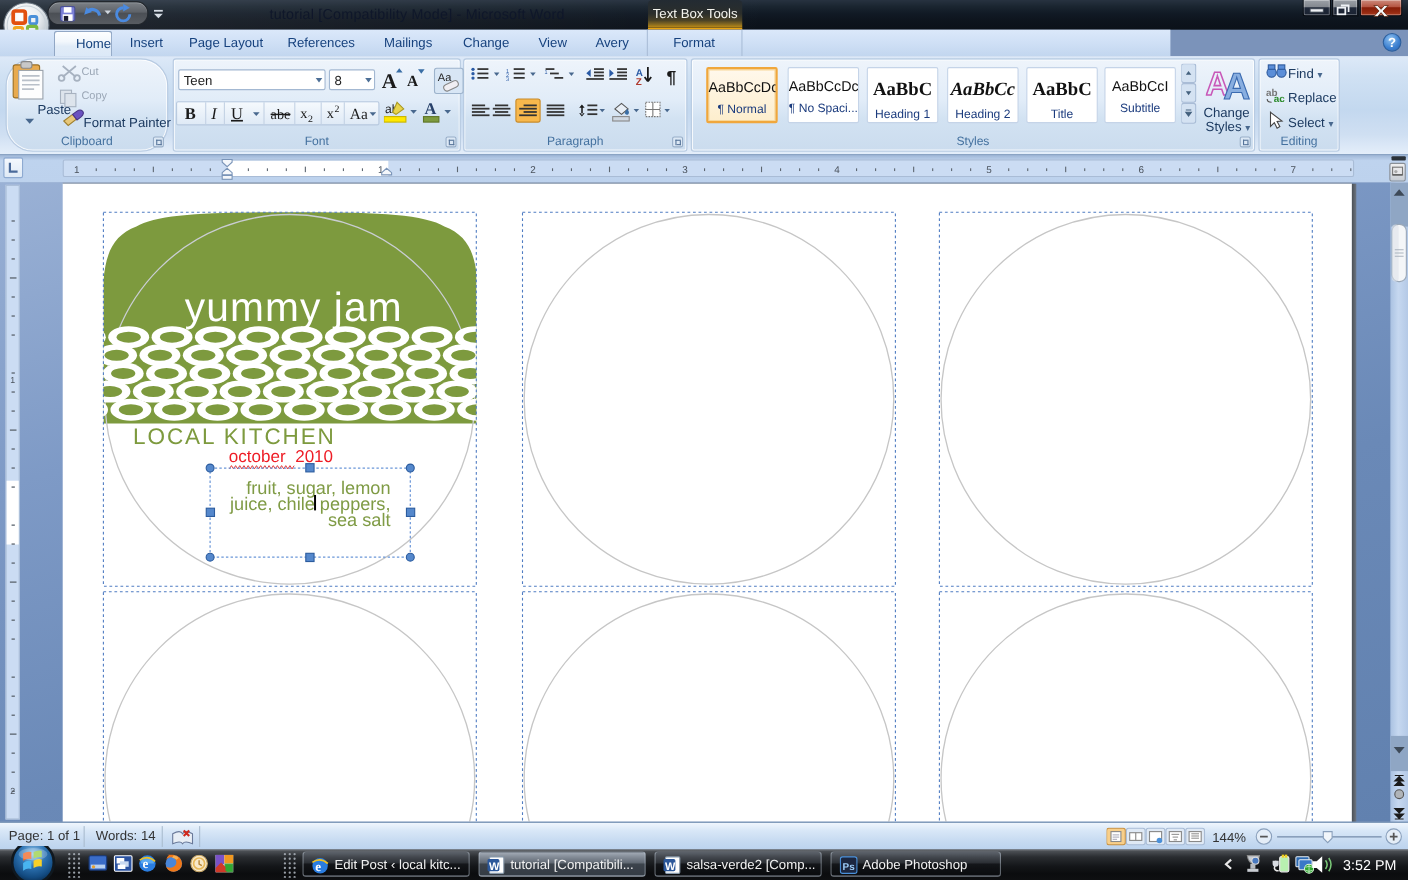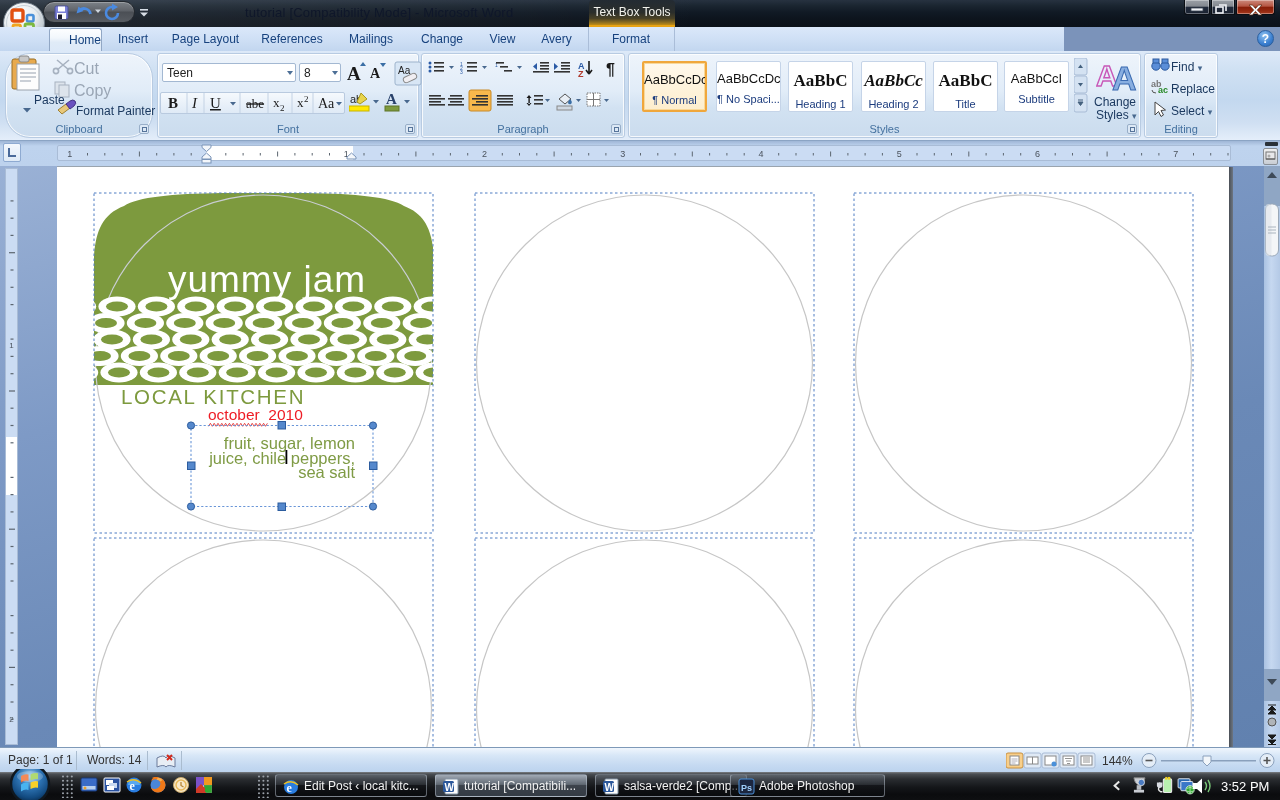--- a/index.html
+++ b/index.html
@@ -40,21 +40,21 @@
  border-bottom:1px solid #8ba4c4;}
 .rgroup{position:absolute;top:53px;height:85px;border:1px solid #b8cbe2;border-radius:3px;
  background:linear-gradient(180deg,#eef4fb 0%,#e1ecf8 45%,#d2e2f2 65%,#cbdcee 100%);
  box-shadow:inset 0 0 0 1px rgba(255,255,255,0.8);}
 .rlabel{position:absolute;bottom:2px;left:0;right:0;text-align:center;font-size:11px;color:#44719f;}
 .launcher{position:absolute;bottom:3px;right:3px;width:10px;height:10px;border:1px solid #98aec8;border-radius:2px;
  background:#dce8f5;}
 .launcher:before{content:"";position:absolute;left:2px;top:2px;width:4px;height:4px;border-left:1px solid #56749a;border-top:1px solid #56749a;}
 .launcher:after{content:"";position:absolute;right:1px;bottom:1px;width:3px;height:3px;border-right:1px solid #56749a;border-bottom:1px solid #56749a;}
 .btxt{position:absolute;font-size:12px;color:#1c3a60;}
-.gtxt{position:absolute;font-size:16px;color:#9aa6b5;}
+.gtxt{position:absolute;font-size:10px;color:#9aa6b5;}
 .combo{position:absolute;height:19px;border:1px solid #a3b8d2;border-radius:2px;background:#fff;font-size:12px;color:#222;padding:2px 0 0 4px;}
 .combo .ca{position:absolute;right:2px;top:7px;width:0;height:0;border:3px solid transparent;border-top:4px solid #4d6f96;}
 
 .stcell{position:absolute;top:61px;width:65px;height:51px;background:#fff;border:1px solid #c5d4e8;border-radius:2px;text-align:center;}
 .stcell .prev{font-size:13px;color:#111;margin-top:9px;white-space:nowrap;overflow:hidden;}
 .stcell .lab{font-size:11px;color:#1c3c7e;margin-top:7px;white-space:nowrap;overflow:hidden;}
 
 #hdrband{left:0;top:141px;width:1280px;height:25px;background:linear-gradient(180deg,#9fb6d6 0%,#bed3ee 20%,#bdd2ed 100%);}
 #lbox{left:3px;top:143px;width:18px;height:19px;background:linear-gradient(180deg,#f4f8fd,#dfeaf6);border:1px solid #8eaad1;border-radius:2px;}
 #hrulerwhite{left:148px;top:0px;width:147px;height:14px;background:#fff;}
@@ -946,21 +946,21 @@
       <span class="tlabel">tutorial [Compatibili...</span>
     </div>
 <div class="tbtn" style="left:595px;width:152px;">
       <span class="ticon"><svg width="17" height="17">
           <rect x="2" y="1" width="13" height="15" rx="1" fill="#fdfdfd" stroke="#8899aa"></rect>
           <rect x="0" y="3" width="11" height="11" rx="1.5" fill="#2b579a"></rect>
           <text x="1.5" y="12.5" font-size="10" font-weight="bold" fill="#fff" style="font-family:'Liberation Sans'">W</text>
         </svg></span>
       <span class="tlabel">salsa-verde2 [Comp...</span>
     </div>
-<div class="tbtn" style="left:730px;width:155px;">
+<div class="tbtn" style="left:755px;width:155px;">
       <span class="ticon"><svg width="17" height="17">
           <rect x="1" y="1" width="15" height="15" rx="2" fill="#1c2740" stroke="#4a90d9"></rect>
           <text x="3" y="12.5" font-size="9" font-weight="bold" fill="#9ecdf8" style="font-family:'Liberation Sans'">Ps</text>
         </svg></span>
       <span class="tlabel">Adobe Photoshop</span>
     </div>
 <svg class="abs" style="left:1110px;top:4px" width="100" height="22">
       <g transform="scale(0.92)">
  <path d="M10 6 l-5 4.5 l5 4.5" stroke="#e8e8e8" stroke-width="2.2" fill="none"></path>
  <g transform="translate(22,1)">

